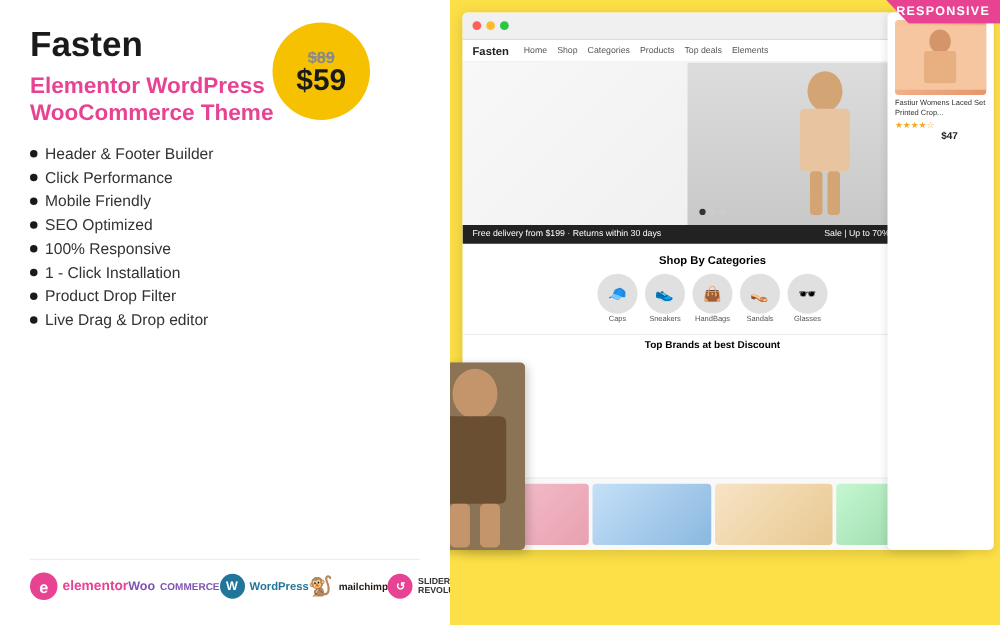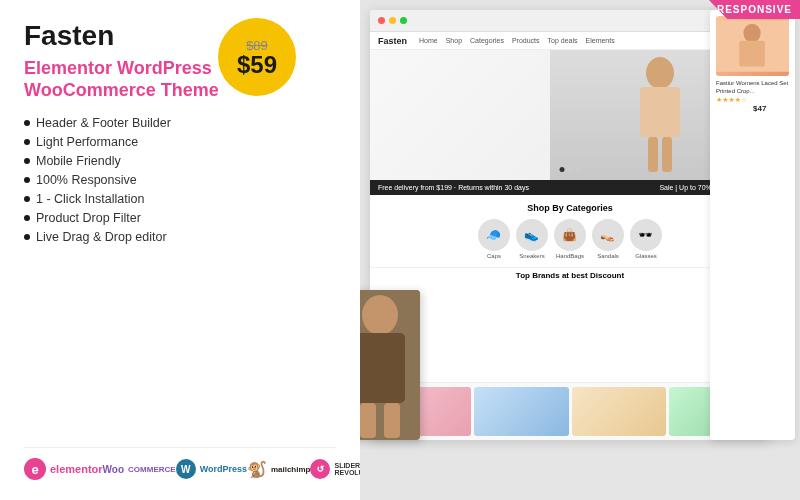--- a/index.html
+++ b/index.html
@@ -63,21 +63,21 @@
       display: flex;
       flex-direction: column;
       align-items: center;
       justify-content: center;
     }
 
     .price-old {
       font-size: 13px;
       color: #888;
       text-decoration: line-through;
-      font-weight: 400;
+      font-weight: 700;
     }
 
     .price-new {
       font-size: 24px;
       font-weight: 800;
       color: #1a1a1a;
       line-height: 1;
     }
 
     .features-list {
@@ -154,21 +154,21 @@
       width: 20px; height: 20px;
       background: #e84393;
       border-radius: 50%;
       display: flex; align-items: center; justify-content: center;
       color: #fff; font-size: 9px; font-weight: 900;
     }
 
     
     .right-panel {
       flex: 1;
-      background: #e5e5e5;
+      background: #fde047;
       position: relative;
       overflow: hidden;
     }
 
     
     .responsive-badge {
       position: absolute;
       top: 0;
       right: 0;
       background: #e84393;
@@ -461,25 +461,29 @@
         <span class="price-new">$59</span>
       </div>
 
       <ul class="features-list">
         <li>
             <span class="bullet"></span>
             <span>Header &amp; Footer Builder</span>
           </li>
         <li>
             <span class="bullet"></span>
-            <span>Light Performance</span>
+            <span>Click Performance</span>
           </li>
         <li>
             <span class="bullet"></span>
             <span>Mobile Friendly</span>
+          </li>
+        <li>
+            <span class="bullet"></span>
+            <span>SEO Optimized</span>
           </li>
         <li>
             <span class="bullet"></span>
             <span>100% Responsive</span>
           </li>
         <li>
             <span class="bullet"></span>
             <span>1 - Click Installation</span>
           </li>
         <li>

